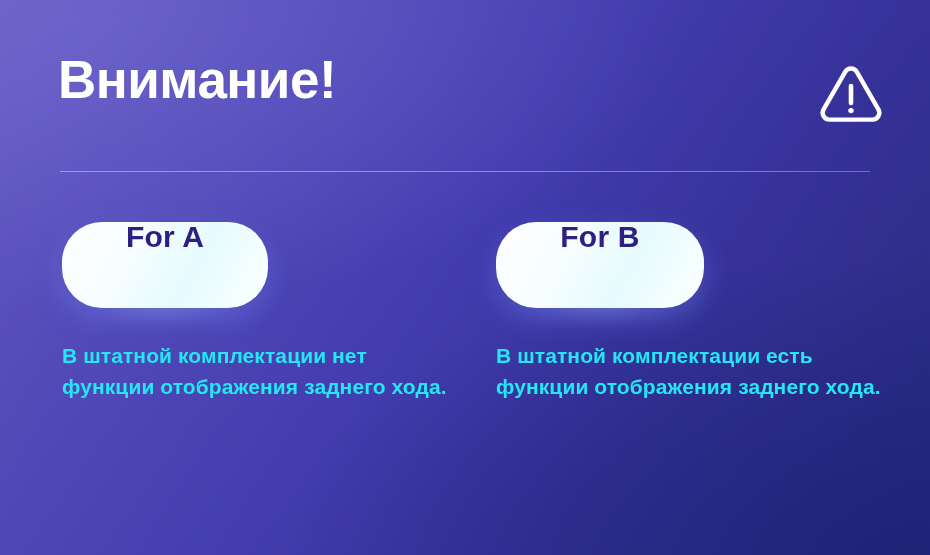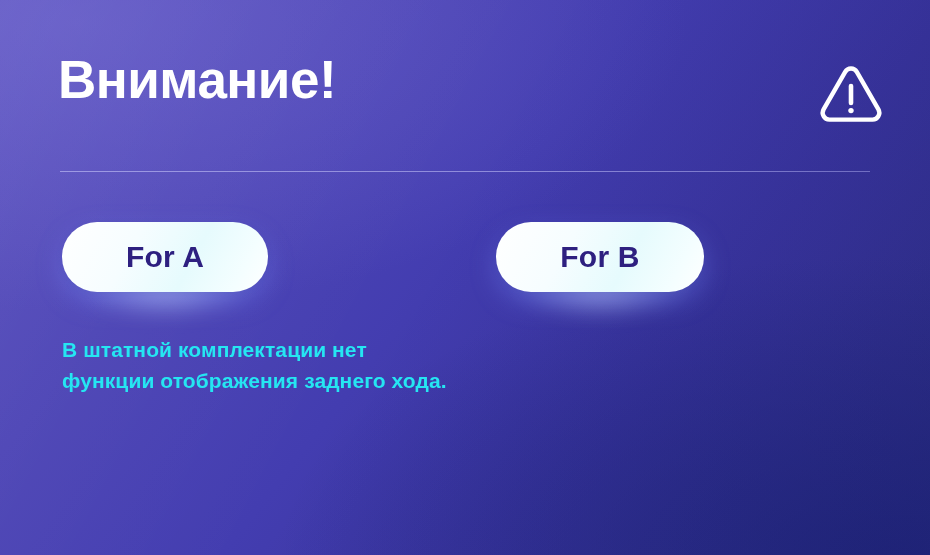--- a/index.html
+++ b/index.html
@@ -102,41 +102,41 @@
         rgba(236,250,255,0.55) 0%,
         rgba(205,225,255,0.26) 45%,
         rgba(190,210,255,0.0) 75%);
     filter: blur(10px);
     pointer-events: none;
   }
 
   .pill {
     position: relative;
     display: flex;
-    align-items: center;
+    align-items: flex-start;
     justify-content: center;
-    height: 70px;
+    height: 86px;
     border-radius: 40px;
     background: linear-gradient(118deg, #ffffff 0%, #f6fdff 34%, #e6fbfd 62%, #f4feff 85%, #ffffff 100%);
     box-shadow: 0 10px 26px rgba(120,140,255,0.38),
                 0 2px 6px rgba(40,40,120,0.18);
   }
   .pill-a { width: 206px; }
   .pill-b { width: 208px; }
 
   .pill-label {
     font-size: 30px;
     font-weight: 700;
     color: #2e2080;
     letter-spacing: 0.2px;
     line-height: 1;
   }
 
   .body-text {
-    margin-top: 42px;
+    margin-top: 32px;
     font-size: 21px;
     font-weight: 700;
     line-height: 1.48;
     color: #25e6f2;
     width: 390px;
     letter-spacing: 0.1px;
   }
   .col-b .body-text { width: 392px; }
 </style>
 </head>
@@ -169,16 +169,17 @@
       <div class="body-text">В штатной комплектации нет функции отображения заднего хода.</div>
     </div>
 
     <div class="col col-b">
       <div class="pill-wrap">
         <div class="pill-glow"></div>
         <div class="pill pill-b">
           <span class="pill-label">For B</span>
         </div>
       </div>
+      <div class="body-text">В штатной комплектации есть функции отображения заднего хода.</div>
     </div>
 
   </div>
 </div>
 
 </body></html>

